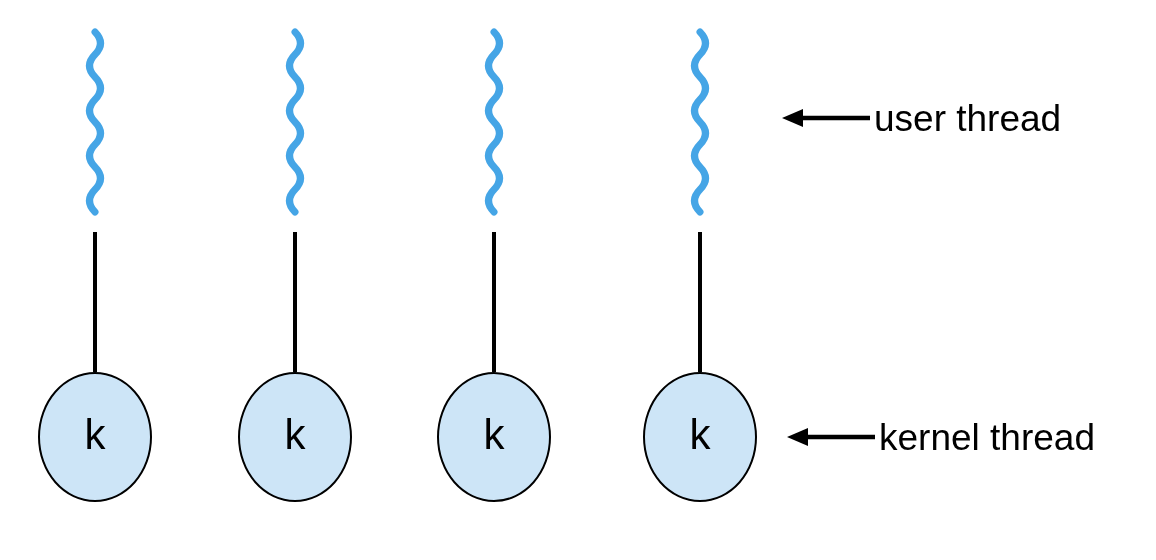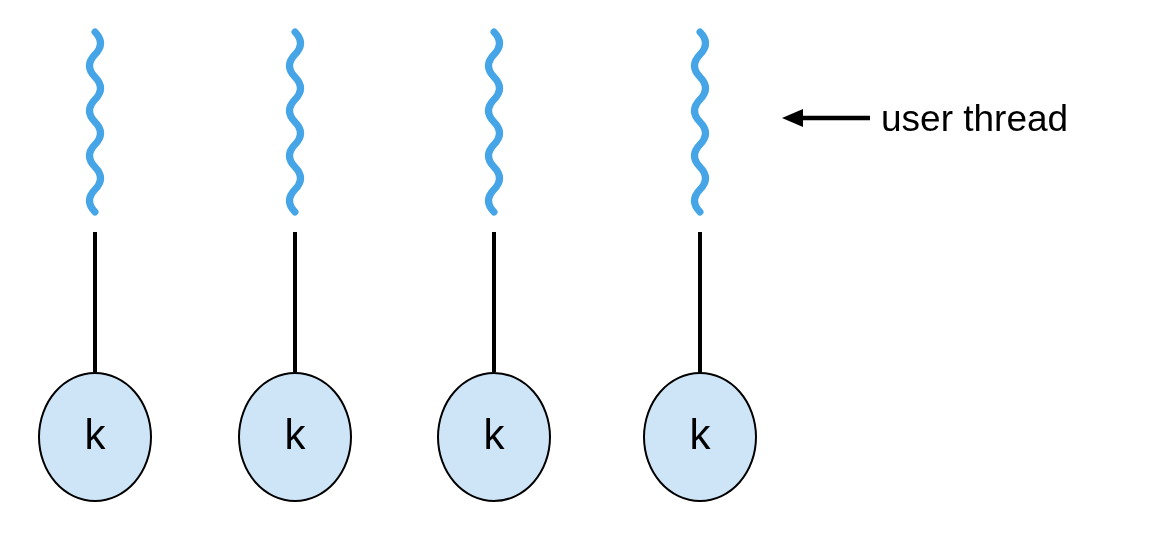--- a/index.html
+++ b/index.html
@@ -62,21 +62,21 @@
     line-height: 1;
     color: var(--color-text, #000000);
     transform: translateY(-2px);
   }
 
   
   .legend-row {
     position: absolute;
     display: flex;
     align-items: center;
-    gap: 9px;
+    gap: 2px;
     height: 44px;
     justify-content: flex-end;
   }
   .legend-arrow {
     display: block;
     width: 92px;
     height: 26px;
     flex: 0 0 auto;
   }
   .legend-arrow line {
@@ -139,14 +139,21 @@
   </div>
 
   <div class="legend-row" style="left:780px; top:96px">
     <svg class="legend-arrow" viewBox="0 0 92 26" aria-hidden="true">
       <line x1="20" y1="13" x2="90" y2="13"></line>
       <polygon points="2,13 23,4 23,22"></polygon>
     </svg>
     <span class="legend-label">user thread</span>
   </div>
 
+  <div class="legend-row" style="left:785px; top:415px">
+    <svg class="legend-arrow" viewBox="0 0 92 26" aria-hidden="true">
+      <line x1="20" y1="13" x2="90" y2="13"></line>
+      <polygon points="2,13 23,4 23,22"></polygon>
+    </svg>
+    <span class="legend-label">kernel thread</span>
+  </div>
 
 </div>
 
 </body></html>

